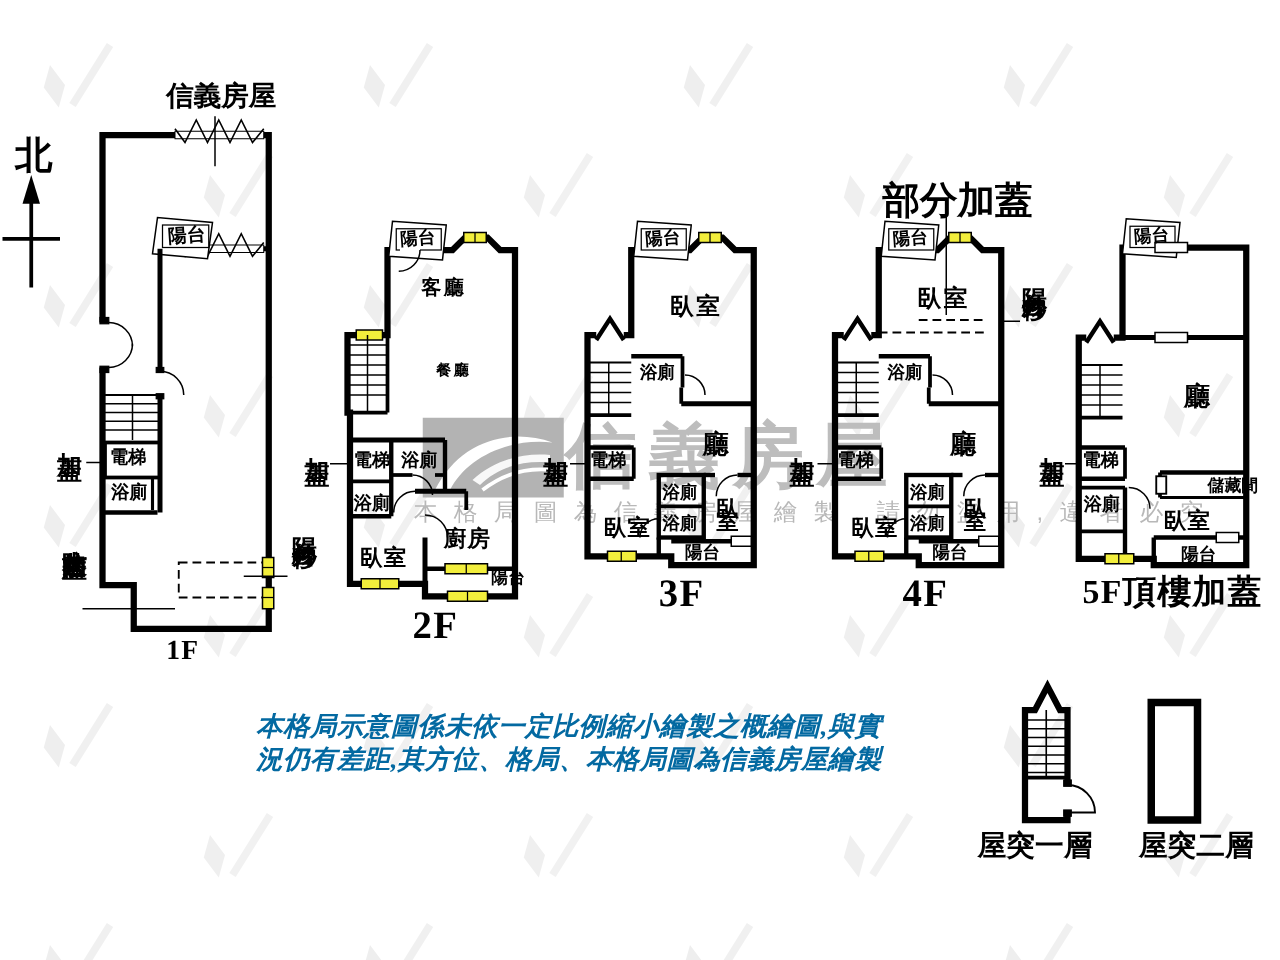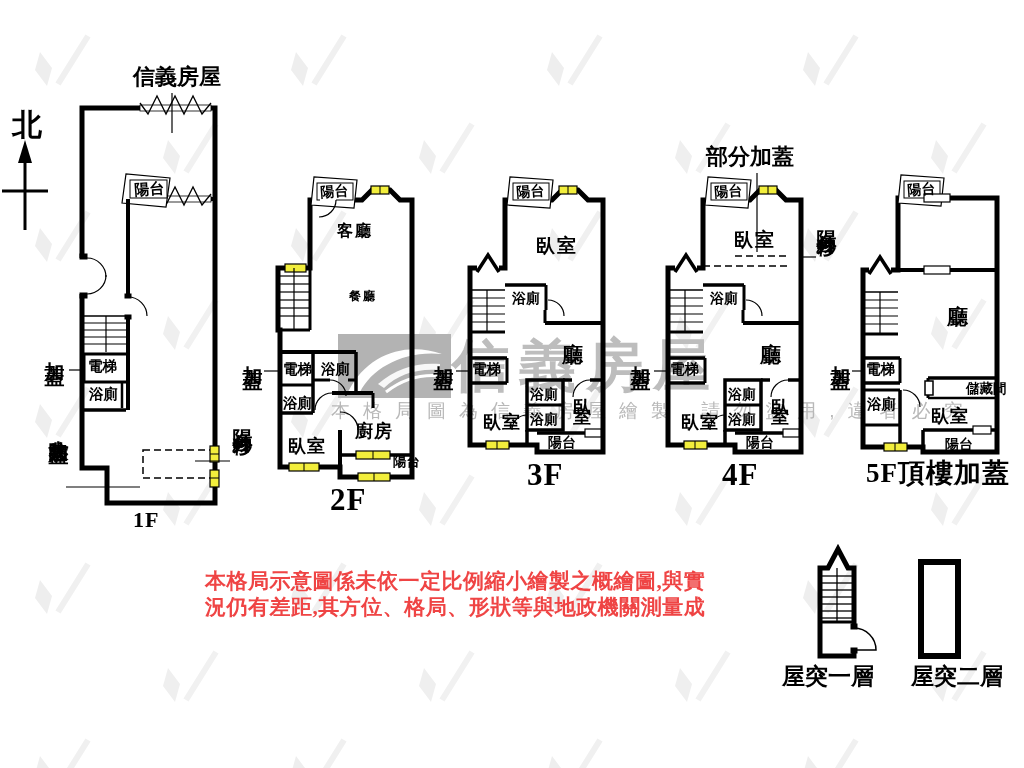--- a/index.html
+++ b/index.html
@@ -12,21 +12,21 @@
   .v{writing-mode:vertical-rl;text-orientation:upright;}
   .fl{font-weight:600;letter-spacing:1px;}
   .rot{transform:rotate(-4deg);transform-origin:left top;}
   .wm-brand{position:absolute;left:452px;top:337px;z-index:1;
       font-family:"Liberation Sans","DejaVu Sans",sans-serif;font-weight:bold;
       font-size:57px;letter-spacing:10px;color:#bdbdbd;line-height:1;}
   .wm-notice{position:absolute;left:331px;top:401px;z-index:1;
       font-family:"Liberation Sans","DejaVu Sans",sans-serif;
       font-size:19px;letter-spacing:13px;color:#b8b8b8;line-height:1;}
   .disc{position:absolute;left:205px;top:568px;width:525px;z-index:6;
-      font-size:21px;line-height:26px;font-weight:bold;letter-spacing:0.5px;color:#ef4444;}
+      font-size:21px;line-height:26px;font-weight:bold;letter-spacing:0.5px;color:#0369a1;font-style:italic;}
 </style>
 </head>
 <body>
 
 <svg class="layer" style="z-index:0" width="1024" height="768" viewBox="0 0 1024 768">
   <defs>
     <pattern id="gh" width="256" height="176" patternUnits="userSpaceOnUse">
       <polygon points="40,52 52,68 47,86 35,70" fill="#eeeeee"></polygon>
       <path d="M58,84 L88,36" stroke="#f0f0f0" stroke-width="6"></path>
       <polygon points="168,140 180,156 175,174 163,158" fill="#efefef"></polygon>
@@ -323,21 +323,21 @@
 <span class="lb" style="left:562px;top:345px;font-size:21px">廳</span>
 <span class="lb v" style="left:434px;top:350px;font-size:20px;letter-spacing:4px">加蓋</span>
 <span class="lb" style="left:472px;top:362px;font-size:14.5px">電梯</span>
 <span class="lb" style="left:530px;top:388px;font-size:14px">浴廁</span>
 <span class="lb" style="left:530px;top:413px;font-size:14px">浴廁</span>
 <span class="lb" style="left:483px;top:413px;font-size:18px;letter-spacing:1px">臥室</span>
 <span class="lb v" style="left:573px;top:384px;font-size:18px;letter-spacing:8px">臥室</span>
 <span class="lb" style="left:548px;top:436px;font-size:14px">陽台</span>
 <span class="lb fl" style="left:527px;top:459px;font-size:31px">3F</span>
 
-<span class="lb" style="left:706px;top:146px;font-size:22px">部分加蓋</span>
+<span class="lb" style="left:706px;top:146px;font-size:30px">部分加蓋</span>
 <span class="lb rot" style="left:714px;top:186px;font-size:14px">陽台</span>
 <span class="lb" style="left:734px;top:230px;font-size:19px;letter-spacing:2px">臥室</span>
 <span class="lb v" style="left:817px;top:215px;font-size:20px;letter-spacing:2px">陽台外移</span>
 <span class="lb" style="left:710px;top:292px;font-size:14px">浴廁</span>
 <span class="lb" style="left:760px;top:345px;font-size:21px">廳</span>
 <span class="lb v" style="left:631px;top:350px;font-size:20px;letter-spacing:4px">加蓋</span>
 <span class="lb" style="left:670px;top:362px;font-size:14.5px">電梯</span>
 <span class="lb" style="left:728px;top:388px;font-size:14px">浴廁</span>
 <span class="lb" style="left:728px;top:413px;font-size:14px">浴廁</span>
 <span class="lb" style="left:681px;top:413px;font-size:18px;letter-spacing:1px">臥室</span>
@@ -353,14 +353,14 @@
 <span class="lb" style="left:966px;top:382px;font-size:13.5px">儲藏間</span>
 <span class="lb" style="left:931px;top:407px;font-size:18px;letter-spacing:1px">臥室</span>
 <span class="lb" style="left:945px;top:438px;font-size:14px">陽台</span>
 <span class="lb fl" style="left:866px;top:460px;font-size:27px">5F頂樓加蓋</span>
 
 <span class="lb" style="left:782px;top:665px;font-size:23px">屋突一層</span>
 <span class="lb" style="left:911px;top:665px;font-size:23px">屋突二層</span>
 
 <div class="disc">
   <div>本格局示意圖係未依一定比例縮小繪製之概繪圖,與實</div>
-  <div>況仍有差距,其方位、格局、形狀等與地政機關測量成</div>
+  <div>況仍有差距,其方位、格局、本格局圖為信義房屋繪製</div>
 </div>
 
 </body></html>

